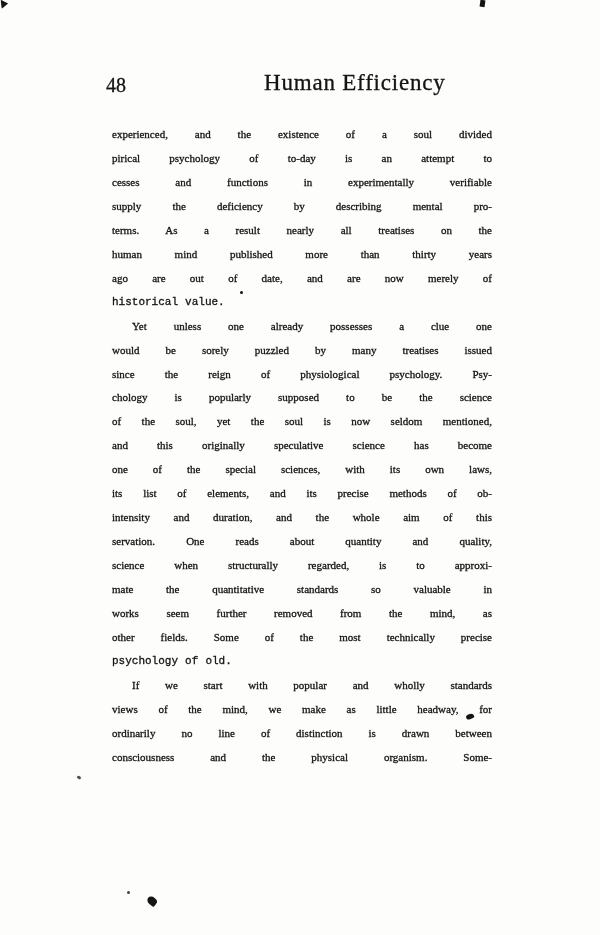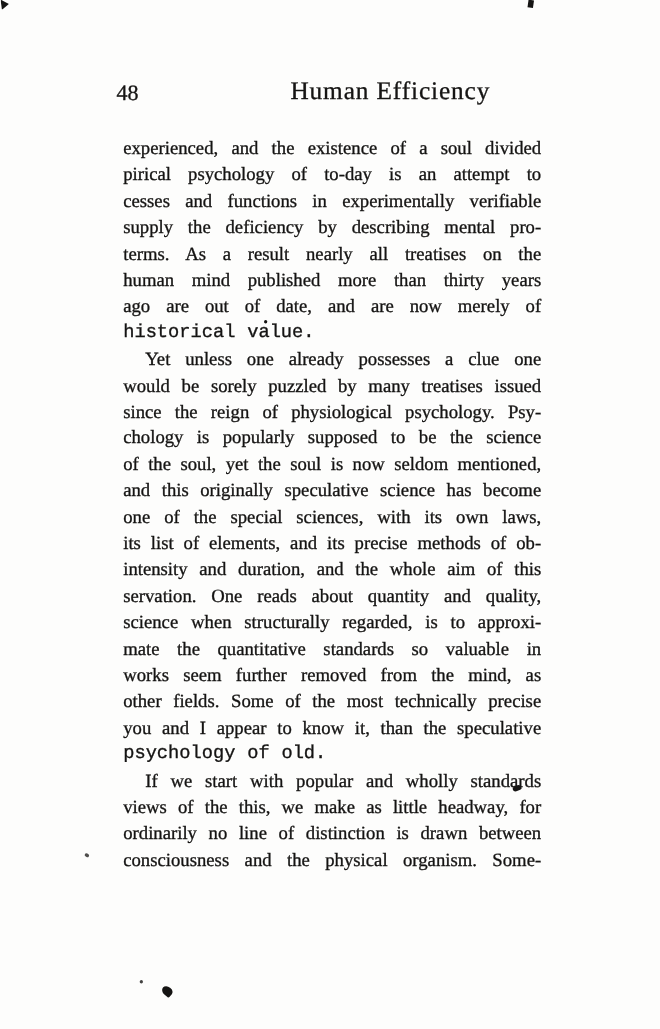--- a/index.html
+++ b/index.html
@@ -26,21 +26,21 @@
     position:absolute;left:244px;top:70px;
     font-size:23px;
     letter-spacing:0.8px;
     white-space:nowrap;
     margin-left:20px;
   }
   
   .text-block{
     position:absolute;left:112px;top:123px;
     width:380px;
-    font-size:17px;
+    font-size:11px;
     line-height:23.95px;
     overflow:visible;
   }
   .line{
     text-align:justify;
     text-align-last:justify;
     text-justify:inter-word;
     white-space:nowrap;
     word-spacing:0.5px;
   }
@@ -95,26 +95,25 @@
         <div class="line">of the soul, yet the soul is now seldom mentioned,</div>
         <div class="line">and this originally speculative science has become</div>
         <div class="line">one of the special sciences, with its own laws,</div>
         <div class="line">its list of elements, and its precise methods of ob-</div>
         <div class="line">intensity and duration, and the whole aim of this</div>
         <div class="line">servation. One reads about quantity and quality,</div>
         <div class="line">science when structurally regarded, is to approxi-</div>
         <div class="line">mate the quantitative standards so valuable in</div>
         <div class="line">works seem further removed from the mind, as</div>
         <div class="line">other fields. Some of the most technically precise</div>
-        <div class="line">you and I appear to know it, than the speculative</div>
         <div class="line last-left">psychology of old.</div>
       </div>
       <div class="paragraph">
         <div class="line indent">If we start with popular and wholly standards</div>
-        <div class="line">views of the this, we make as little headway, for</div>
+        <div class="line">views of the mind, we make as little headway, for</div>
         <div class="line">ordinarily no line of distinction is drawn between</div>
         <div class="line">consciousness and the physical organism. Some-</div>
       </div>
     </div>
 
   <div class="ink mark-top-edge"></div>
   <div class="mark-after-a"></div>
   <div class="ink mark-of-dot"></div>
   <div class="ink mark-uncritical"></div>
   <div class="ink mark-margin-tick"></div>

